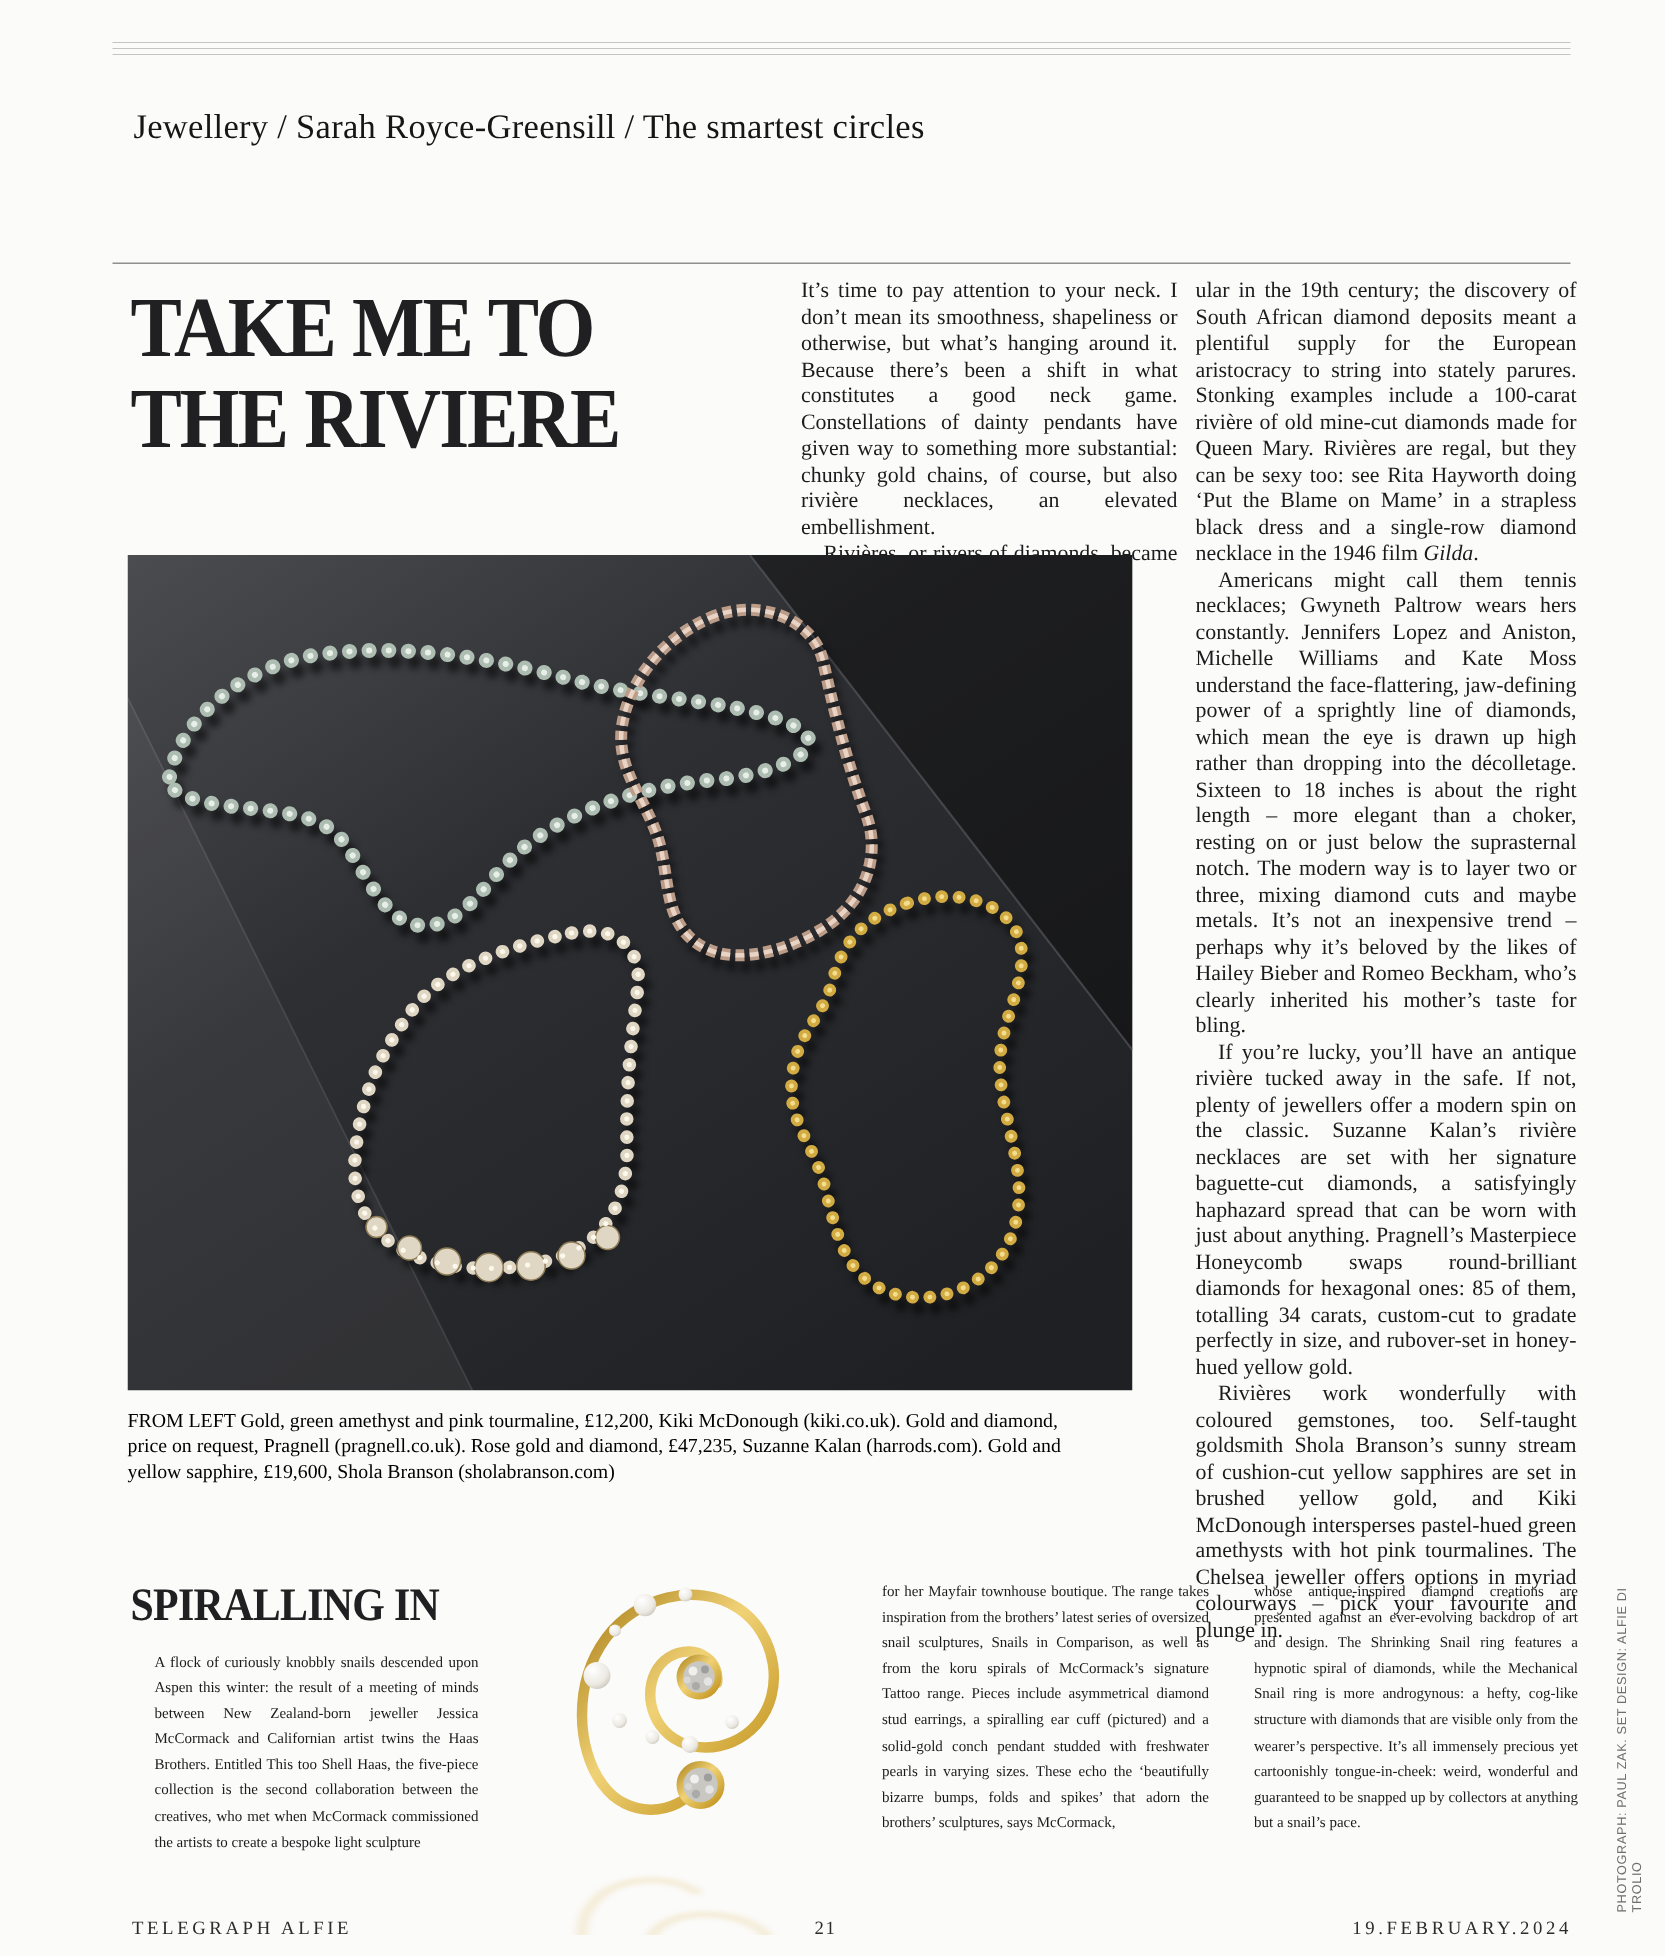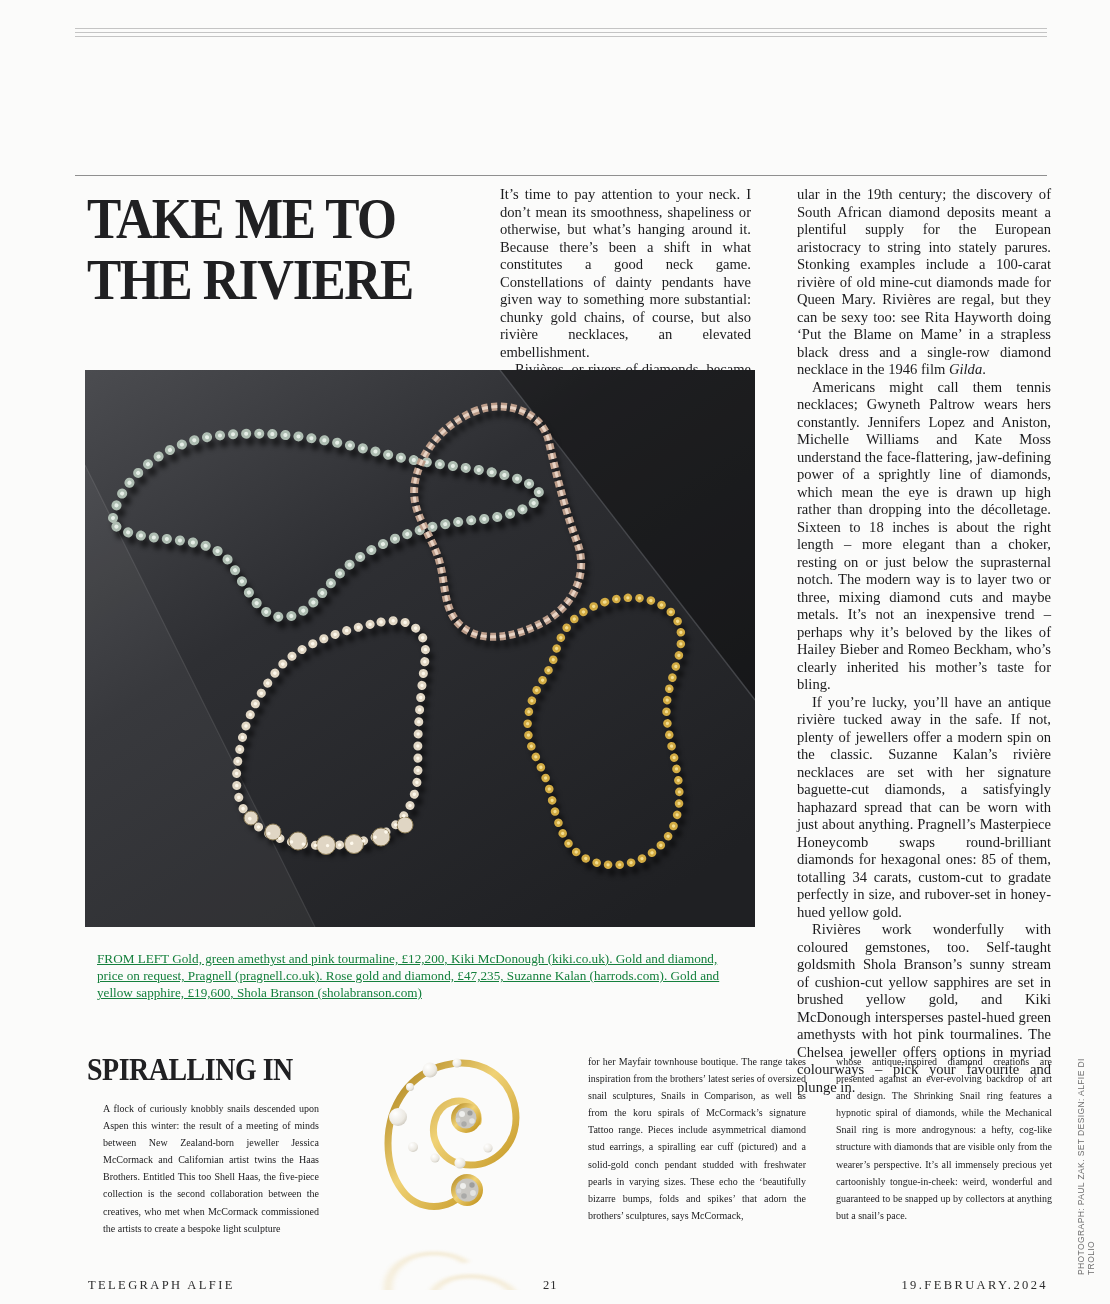--- a/index.html
+++ b/index.html
@@ -17,26 +17,26 @@
   .kicker{position:absolute;left:89px;top:72px;font-size:23px;letter-spacing:.2px;color:#161617;}
   .head-rule{position:absolute;left:75px;top:175px;width:972px;height:0;border-top:1.6px solid #8f8f8f;}
   .headline{position:absolute;left:87px;top:188px;margin:0;font-weight:600;
     font-size:57px;line-height:61px;letter-spacing:-1.5px;color:#202022;
     transform:scaleX(.9);transform-origin:left top;white-space:nowrap;}
   
   .col{position:absolute;top:186px;font-size:14.6px;line-height:17.5px;
        text-align:justify;color:#1b1b1d;}
   .col p{margin:0;}
   .col p.indent{text-indent:15px;}
-  .col1{left:500px;width:251px;}
+  .col1{left:534px;width:251px;}
   .col2{left:797px;width:254px;}
   
   .photo{position:absolute;left:85px;top:370px;width:670px;height:557px;}
-  .caption{position:absolute;left:85px;top:938px;width:628px;margin:12px;
-    font-size:13.2px;line-height:17px;color:#15803d;text-decoration:underline;}
+  .caption{position:absolute;left:85px;top:938px;width:628px;margin:0;
+    font-size:13.2px;line-height:17px;color:#000000;}
   
   .sub-head{position:absolute;left:87px;top:1052px;margin:0;font-weight:600;
     font-size:31px;letter-spacing:-.5px;color:#202022;transform:scaleX(.9);
     transform-origin:left top;white-space:nowrap;}
   .bcol{position:absolute;font-size:10px;line-height:17.1px;text-align:justify;color:#1b1b1d;}
   .bcol p{margin:0;}
   .bcol1{left:103px;top:1100px;width:216px;}
   .bcol2{left:588px;top:1053px;width:218px;}
   .bcol3{left:836px;top:1053px;width:216px;}
   .brooch{position:absolute;left:360px;top:1040px;width:220px;height:250px;}
@@ -50,20 +50,21 @@
   .photo-credit{position:absolute;right:14px;top:1040px;height:235px;
     writing-mode:vertical-rl;transform:rotate(180deg);
     font-family:"Liberation Sans",sans-serif;font-size:8.5px;letter-spacing:.4px;color:#6e6e6e;}
 </style>
 </head>
 <body>
 
 <div class="page">
 
   <div class="top-rule"></div>
+  <div class="kicker">Jewellery / Sarah Royce-Greensill / The smartest circles</div>
   <div class="head-rule"></div>
 
   <h1 class="headline">
     <span>TAKE ME TO</span><br>
     <span>THE RIVIERE</span>
   </h1>
 
   <div class="col col1">
     <p>It’s time to pay attention to your neck. I don’t mean its smoothness, shapeliness or otherwise, but what’s hanging around it. Because there’s been a shift in what constitutes a good neck game. Constellations of dainty pendants have given way to something more substantial: chunky gold chains, of course, but also rivière necklaces, an elevated embellishment.</p>
     <p class="indent">Rivières, or rivers of diamonds, became pop-</p>

